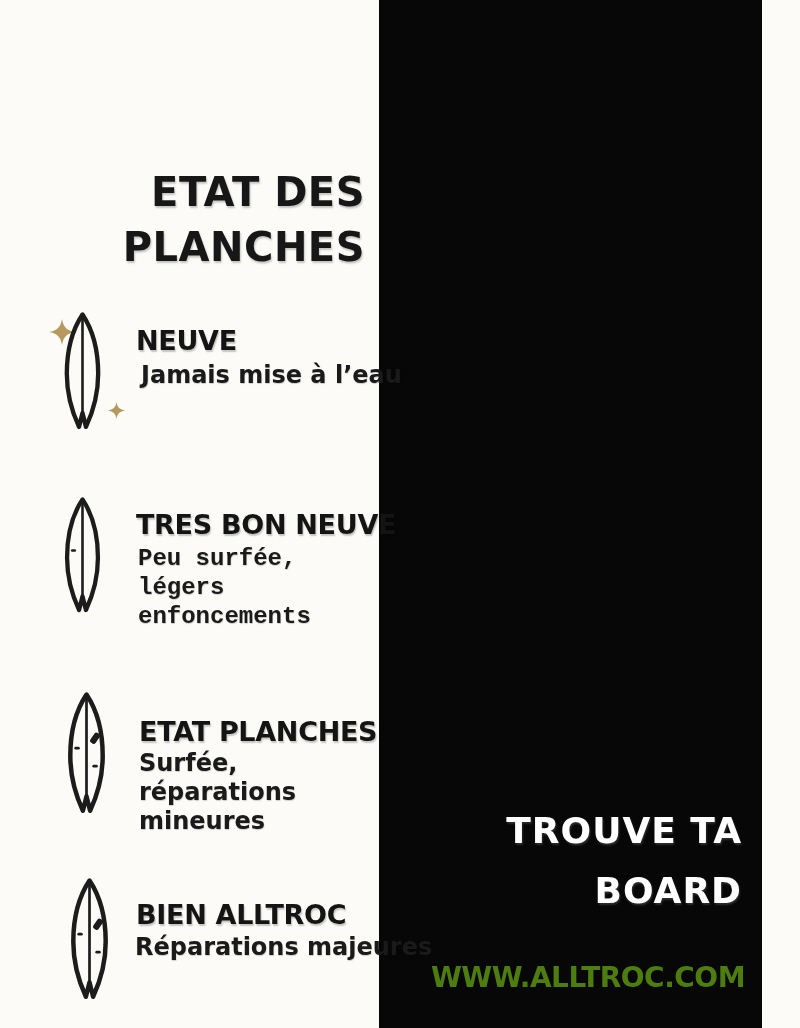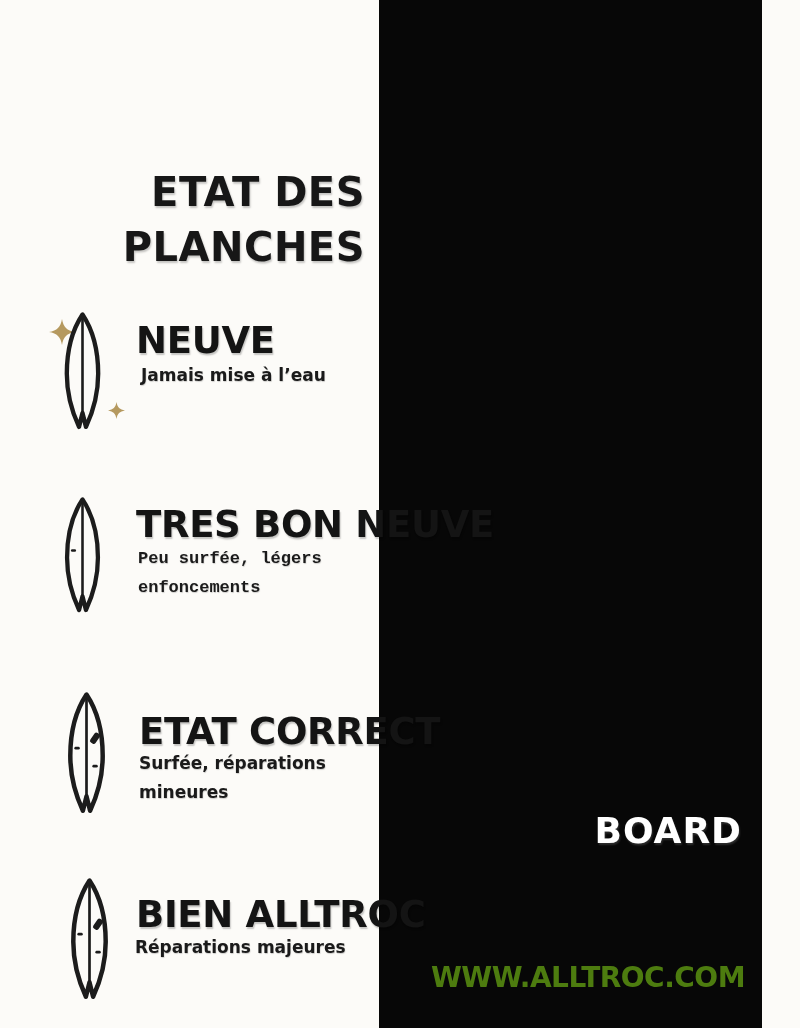--- a/index.html
+++ b/index.html
@@ -39,32 +39,32 @@
   .row-2 { top: 494px; }
   .row-3 { top: 688px; }
   .row-4 { top: 872px; }
   .board { position: absolute; }
   .board svg { display: block; }
   .sparkle { position: absolute; }
   .cond-name {
     position: absolute;
     left: 136px;
     font-weight: bold;
-    font-size: 37px;
+    font-size: 27px;
     line-height: 34px;
     letter-spacing: -0.3px;
     color: #141414;
     white-space: nowrap;
     text-shadow: 1px 1.5px 1.5px rgba(0,0,0,0.22);
   }
   .cond-desc {
     position: absolute;
     left: 138px;
     font-weight: bold;
-    font-size: 17px;
+    font-size: 24px;
     line-height: 29px;
     color: #1a1a1a;
     text-shadow: 0.5px 1px 1px rgba(0,0,0,0.18);
   }
   .row-1 .cond-name { top: 16px; }
   .row-1 .cond-desc { top: 53px; left: 141px; width: 260px; white-space: nowrap; }
   .row-2 .cond-name { top: 14px; }
   .row-2 .cond-desc { top: 50px; width: 212px; font-family: Liberation Mono, monospace; }
   .row-3 .cond-name { top: 27px; left: 139px; }
   .row-3 .cond-desc { top: 61px; left: 139px; width: 218px; }
@@ -144,36 +144,37 @@
   <div class="row row-3">
     <span class="board" style="left:64px; top:2px;">
       <svg width="45" height="128" viewBox="0 0 50 140">
         <path d="M25,4 C13,22 7,46 7,72 C7,99 14,118 21,133 L25,117 L29,133 C36,118 43,99 43,72 C43,46 37,22 25,4 Z" fill="none" stroke="#1c1c1c" stroke-width="5" stroke-linejoin="round"></path>
         <line x1="25" y1="8" x2="25" y2="116" stroke="#1c1c1c" stroke-width="3"></line>
         <rect x="11.5" y="62" width="6" height="3" rx="1.5" fill="#1c1c1c"></rect>
         <rect x="31" y="46" width="7" height="13" rx="2.5" fill="#1c1c1c" transform="rotate(35 34.5 52.5)"></rect>
         <rect x="31.5" y="82" width="6" height="3" rx="1.5" fill="#1c1c1c"></rect>
       </svg>
     </span>
-    <div class="cond-name">ETAT CORRECT</div>
+    <div class="cond-name">ETAT PLANCHES</div>
     <div class="cond-desc">Surfée, réparations mineures</div>
   </div>
 
   <div class="row row-4">
     <span class="board" style="left:67px; top:1px;">
       <svg width="45" height="134" viewBox="0 0 50 140">
         <path d="M25,4 C13,22 7,46 7,72 C7,99 14,118 21,133 L25,117 L29,133 C36,118 43,99 43,72 C43,46 37,22 25,4 Z" fill="none" stroke="#1c1c1c" stroke-width="5" stroke-linejoin="round"></path>
         <line x1="25" y1="8" x2="25" y2="116" stroke="#1c1c1c" stroke-width="3"></line>
         <rect x="11.5" y="62" width="6" height="3" rx="1.5" fill="#1c1c1c"></rect>
         <rect x="31" y="46" width="7" height="13" rx="2.5" fill="#1c1c1c" transform="rotate(35 34.5 52.5)"></rect>
         <rect x="31.5" y="82" width="6" height="3" rx="1.5" fill="#1c1c1c"></rect>
       </svg>
     </span>
     <div class="cond-name">BIEN ALLTROC</div>
     <div class="cond-desc">Réparations majeures</div>
   </div>
 
   <div class="tagline">
+    <div>TROUVE TA</div>
     <div>BOARD</div>
   </div>
   <div class="website">WWW.ALLTROC.COM</div>
 
 </div>
 
 </body></html>

